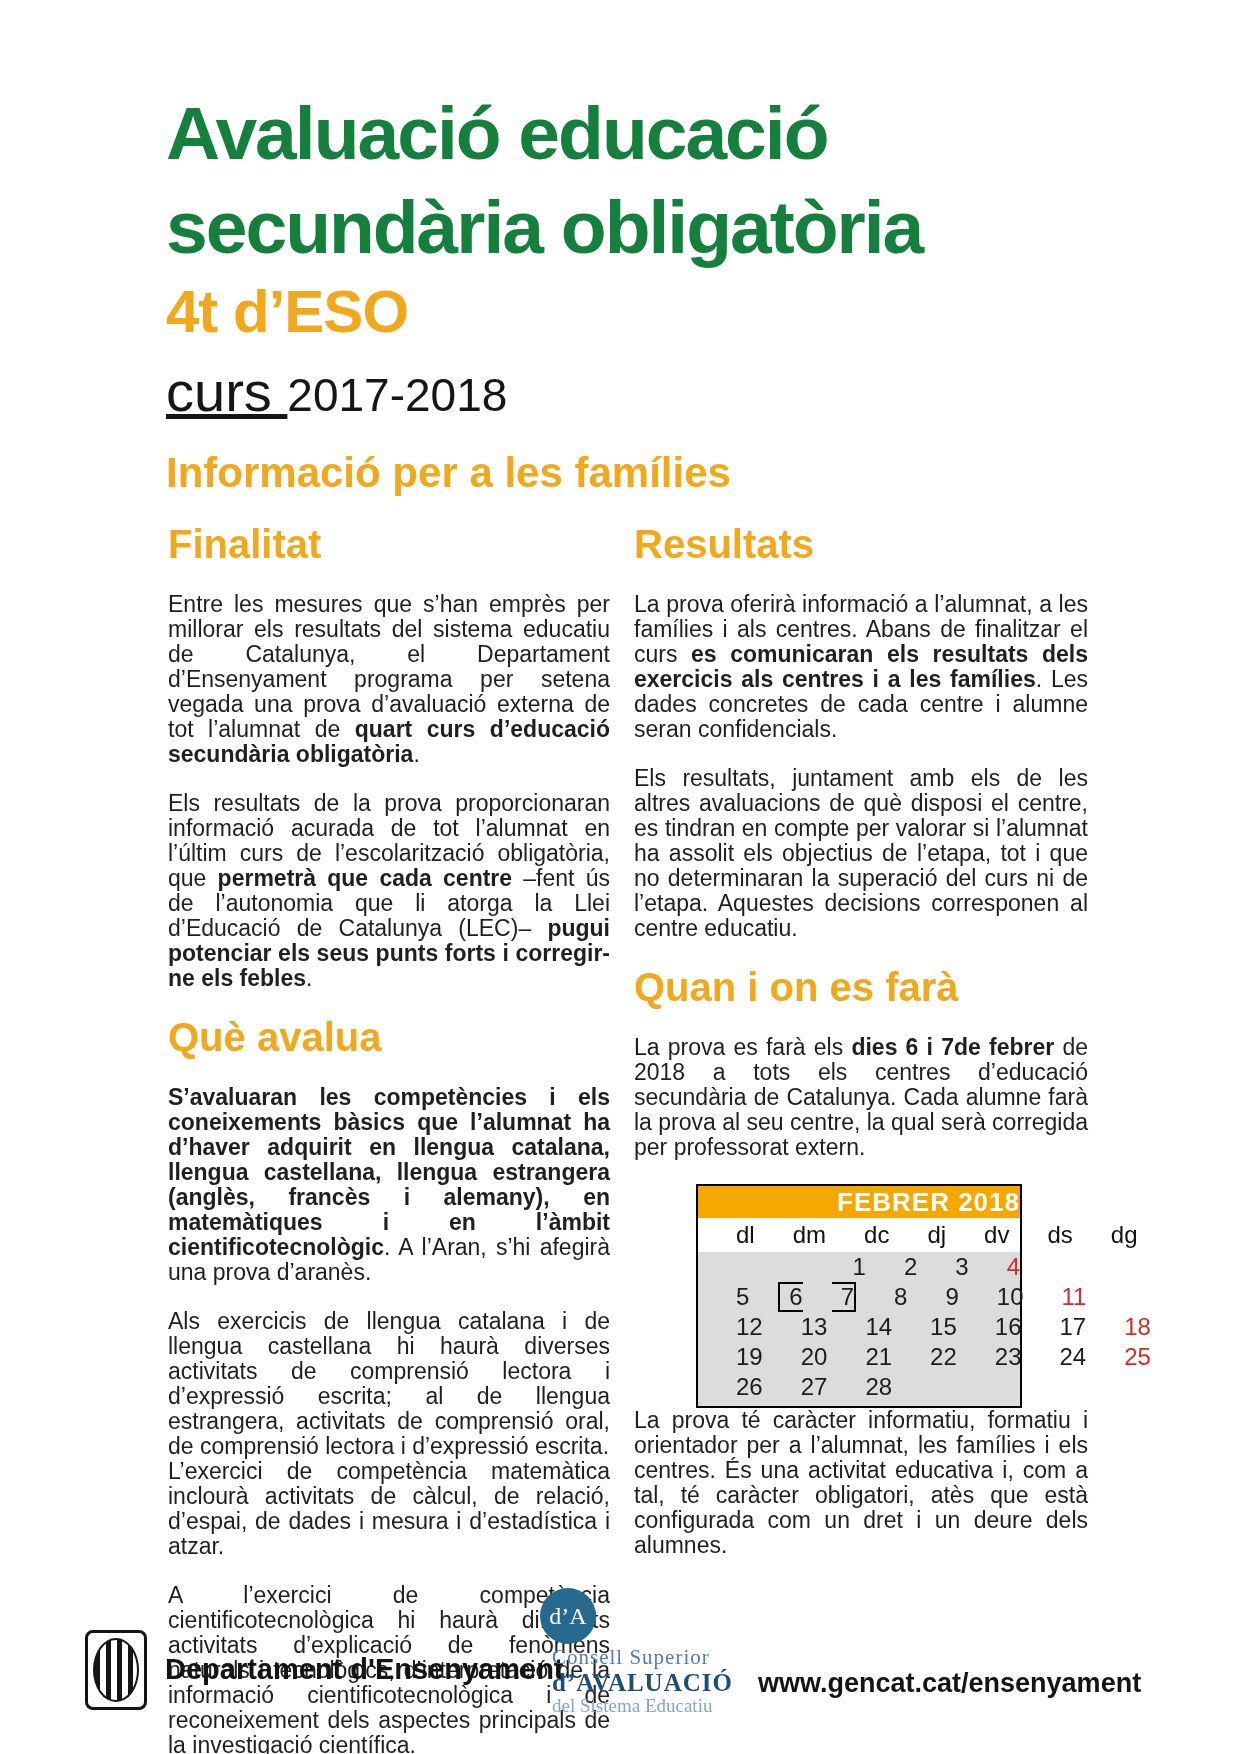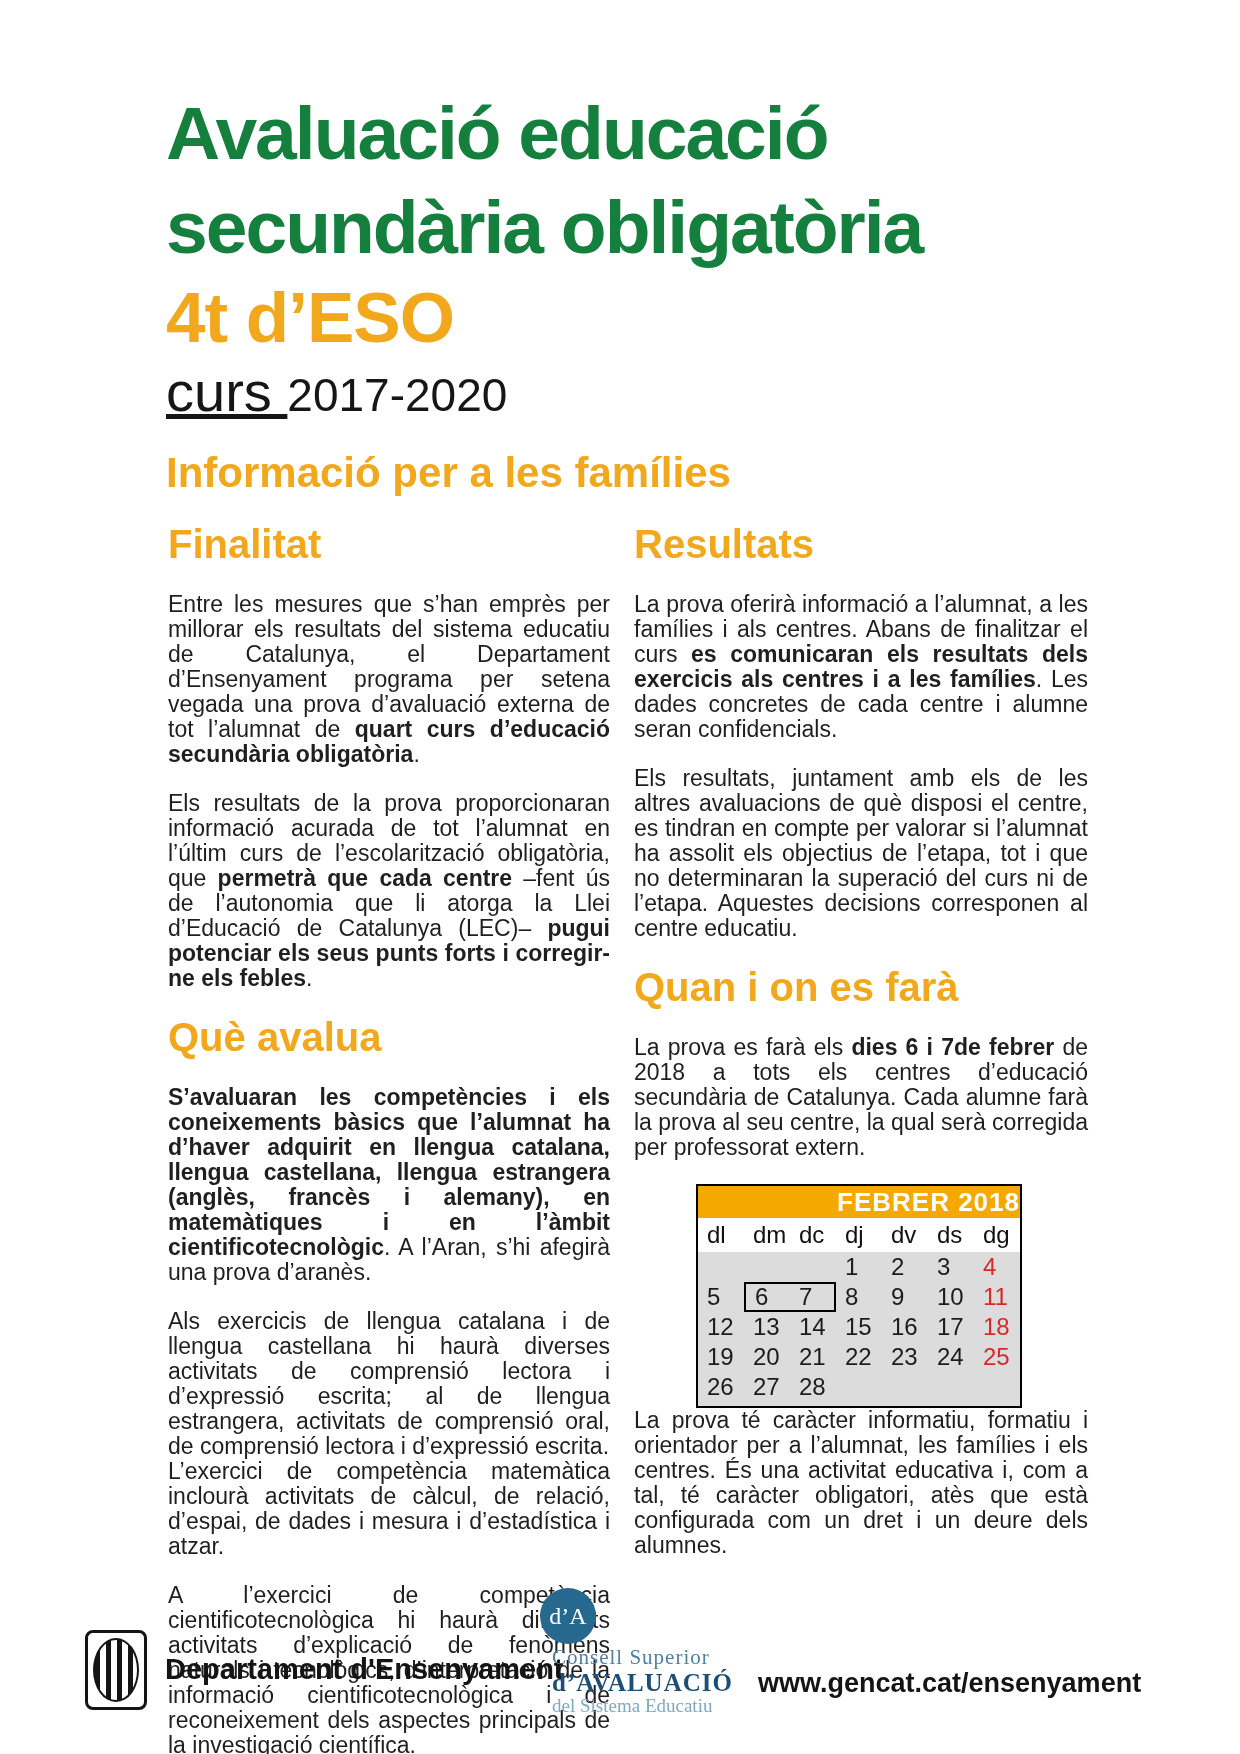--- a/index.html
+++ b/index.html
@@ -17,21 +17,21 @@
   html,body{margin:0;padding:0;background:#9a9a9a;}
   .page{
     position:relative;width:1240px;height:1754px;margin:0 auto;background:#ffffff;
     font-family:"Liberation Sans", sans-serif;color:var(--ink);overflow:hidden;
   }
   .abs{position:absolute;}
   
   .title{left:166px;font-size:75px;font-weight:700;letter-spacing:-2px;color:#15803d;line-height:1;margin:0;}
   .t1{top:96px;}
   .t2{top:190px;}
-  .grade{left:166px;top:282px;font-size:71px;font-weight:700;letter-spacing:-1px;color:var(--accent);line-height:1;}
+  .grade{left:166px;top:282px;font-size:60px;font-weight:700;letter-spacing:-1px;color:var(--accent);line-height:1;}
   .course{left:166px;top:364px;line-height:1;white-space:nowrap;}
   .course-label{font-size:56px;color:#161616;text-decoration:underline;}
   .course-years{font-size:46px;color:#161616;}
   .audience{left:166px;top:452px;font-size:42px;font-weight:700;color:var(--accent);line-height:1;}
   
   .col{position:absolute;top:522px;}
   .col-left{left:168px;width:442px;}
   .col-right{left:634px;width:454px;}
   h2{font-size:40px;line-height:44px;font-weight:700;color:var(--accent);margin:0 0 26px 0;}
   .h2-2{margin-top:4px;}
@@ -39,21 +39,21 @@
   .col p .b{font-weight:700;}
   .no-gap{margin-bottom:0 !important;}
   .after-cal{margin-top:48px;}
   
   .calendar{width:326px;margin:22px 0 0 62px;border:2px solid #000;background:#fff;}
   .cal-title{height:32px;line-height:32px;background:var(--cal-header-bg);color:#fff;
     font-weight:700;font-size:26px;text-align:right;letter-spacing:1px;}
   .cal-dayrow{display:flex;height:34px;background:#fff;}
   .cal-grid{background:var(--cal-bg);padding-bottom:4px;}
   .cal-row{display:flex;height:30px;}
-  .cal-cell{width:14.2857%;font-size:24px;line-height:30px;padding-left:9px;}
+  .cal-cell{width:14.2857%;font-size:24px;line-height:30px;padding-left:9px;margin-left:29px;}
   .cal-dayname{line-height:34px;color:#111;}
   .sunday{color:var(--sunday);}
   .hl-first{border:2px solid #000;border-right:none;line-height:26px;}
   .hl-last{border:2px solid #000;border-left:none;line-height:26px;}
   
   .gc-logo{left:85px;top:1630px;display:flex;align-items:center;}
   .shield{width:62px;height:80px;border:3px solid #141414;border-radius:8px;position:relative;background:#fff;flex:0 0 auto;}
   .shield::before{content:"";position:absolute;inset:5px;border-radius:50%;border:2px solid #141414;
     background:repeating-linear-gradient(90deg,#141414 0 5px,#ffffff 5px 11px);}
   .gc-text{margin-left:18px;line-height:1.15;}
@@ -70,21 +70,21 @@
 </style>
 </head>
 <body>
 
 <div class="page">
 
   <h1 class="abs title t1">Avaluació educació</h1>
   <h1 class="abs title t2">secundària obligatòria</h1>
   <div class="abs grade">4t d’ESO</div>
   <div class="abs course">
-    <span class="course-label">curs </span><span class="course-years">2017-2020</span>
+    <span class="course-label">curs </span><span class="course-years">2017-2018</span>
   </div>
   <div class="abs audience">Informació per a les famílies</div>
 
   <div class="col col-left">
     <h2>Finalitat</h2>
     <p><span>Entre les mesures que s’han emprès per millorar els resultats del sistema educatiu de Catalunya, el Departament d’Ensenyament programa per setena vegada una prova d’avaluació externa de tot l’alumnat de </span><span class="b">quart curs d’educació secundària obligatòria</span><span>.</span></p>
     <p><span>Els resultats de la prova proporcionaran informació acurada de tot l’alumnat en l’últim curs de l’escolarització obligatòria, que </span><span class="b">permetrà que cada centre</span><span> –fent ús de l’autonomia que li atorga la Llei d’Educació de Catalunya (LEC)– </span><span class="b">pugui potenciar els seus punts forts i corregir-ne els febles</span><span>.</span></p>
     <h2 class="h2-2">Què avalua</h2>
     <p><span class="b">S’avaluaran les competències i els coneixe­ments bàsics que l’alumnat ha d’haver adquirit en llengua catalana, llengua castellana, llengua estrangera (anglès, francès i alemany), en matemàtiques i en l’àmbit cientificotecnològic</span><span>. A l’Aran, s’hi afegirà una prova d’aranès.</span></p>
     <p class="no-gap"><span>Als exercicis de llengua catalana i de llengua castellana hi haurà diverses activitats de comprensió lectora i d’expressió escrita; al de llengua estrangera, activitats de comprensió oral, de comprensió lectora i d’expressió escrita.</span></p>

